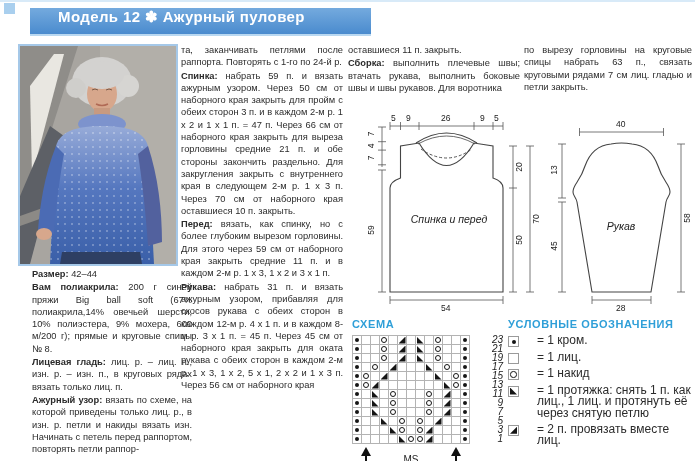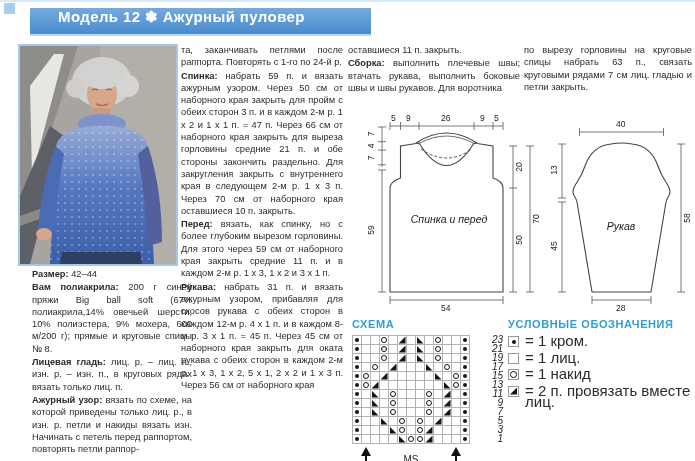--- a/index.html
+++ b/index.html
@@ -52,21 +52,21 @@
   .ctri.r{clip-path:polygon(100% 0,100% 100%,0 100%);}
   .crlabel{width:16px;text-align:right;font-size:10px;line-height:9px;margin-left:18px;color:#222;flex:none;font-style:italic;}
   .arrow-row{position:relative;height:28px;width:118px;}
   .up-arrow{position:absolute;top:2px;width:0;height:0;
       border-left:5px solid transparent;border-right:5px solid transparent;border-bottom:9px solid #111;}
   .up-arrow::after{content:"";position:absolute;left:-1px;top:9px;width:2px;height:14px;background:#111;}
   .ms-label{position:absolute;left:0;width:118px;top:9px;text-align:center;font-size:10px;color:#222;}
 
   
   #legend-section{position:absolute;left:508px;top:318px;width:186px;height:143px;}
-  .legend-item{display:flex;gap:6px;font-size:15px;line-height:11.6px;margin-bottom:4.5px;text-align:left;}
+  .legend-item{display:flex;gap:18px;font-size:12px;line-height:11.6px;margin-bottom:4.5px;text-align:left;}
   .lsym{width:11px;height:11px;border:1px solid #9a9a9a;display:flex;align-items:center;justify-content:center;
         box-sizing:border-box;background:#fff;flex:none;margin-top:1px;}
   .lsym .cdot{width:4px;height:4px;}
 </style>
 </head>
 <body>
 
 <div id="page">
 
   <div class="top-strip"></div>
@@ -554,20 +554,26 @@
           <span>= 1 лиц.</span>
         </div>
         <div class="legend-item">
           <span class="lsym">
             <span class="cring"></span>
           </span>
           <span>= 1 накид</span>
         </div>
         <div class="legend-item">
           <span class="lsym">
+            <span class="ctri l"></span>
+          </span>
+          <span>= 1 протяжка: снять 1 п. как лиц., 1 лиц. и протянуть её через снятую петлю</span>
+        </div>
+        <div class="legend-item">
+          <span class="lsym">
             <span class="ctri r"></span>
           </span>
           <span>= 2 п. провязать вместе лиц.</span>
         </div>
       </div>
   </div>
 
 </div>
 
 </body></html>

